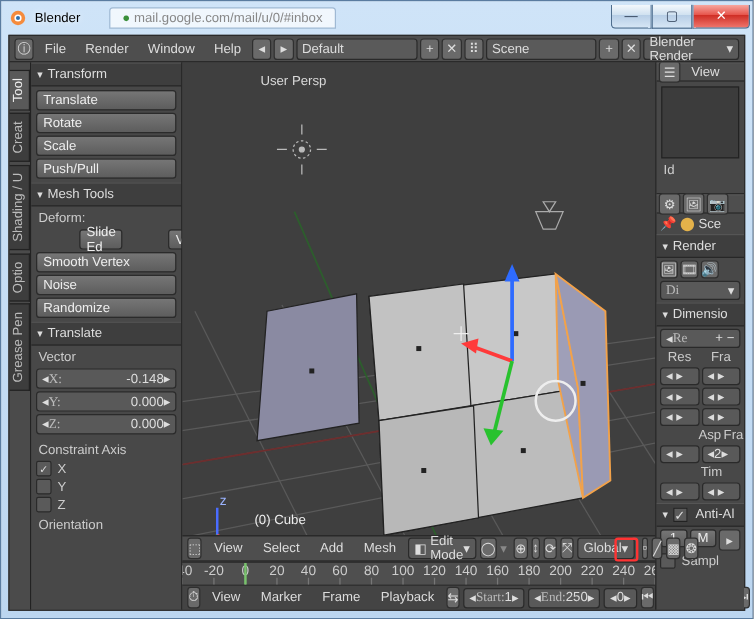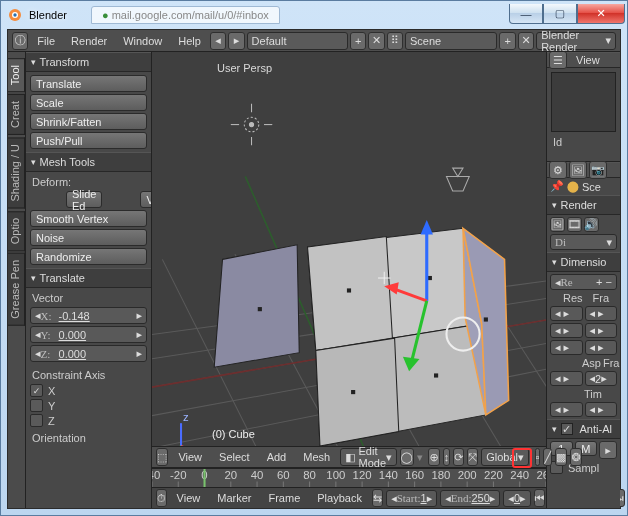--- a/index.html
+++ b/index.html
@@ -36,21 +36,21 @@
     .panel-hdr::before { content:"▾"; font-size:9px; }
     .panel-body { padding:3px 4px; display:flex; flex-direction:column; gap:2px; }
     .lbl { color:#ccc; padding:1px 2px; }
     .btn { height:17px; background:linear-gradient(#767676,#5d5d5d); border:1px solid #2b2b2b; border-radius:3px; color:#eee; padding:0 5px; display:flex; align-items:center; }
     .row-btns { display:flex; gap:2px; }
     .row-btns .btn { flex:1;margin-left:36px; }
 
     .numfield { height:17px; background:#595959; border:1px solid #2a2a2a; border-radius:3px; color:#ddd; display:flex; align-items:center; padding:0 4px; }
     .numfield .k { width:18px; color:#bbb;font-family:Liberation Serif, serif; }
     .numfield .triL { position:relative; }
-    .numfield .v { flex:1; text-align:left;text-decoration:underline; }
+    .numfield .v { flex:1; text-align:right; }
     .chk { display:flex; align-items:center; gap:5px; color:#ccc; }
     .chk .box { width:13px; height:13px; border:1px solid #2a2a2a; background:#5a5a5a; border-radius:2px; display:flex; align-items:center; justify-content:center; font-size:9px; color:#ddd; }
 
     
     .center { flex:1; display:flex; flex-direction:column; min-width:0; background:#3a3a3a; }
     .viewport { flex:1; position:relative; background:#3f3f3f; overflow:hidden; }
     .persp-label { position:absolute; left:20px; top:10px; color:#d9d9d9;margin-left:45px; }
     .objname { position:absolute; bottom:6px; left:60px; color:#eee; }
     .vp-svg { position:absolute; inset:0; }
 
@@ -142,22 +142,22 @@
         <div class="vtab">Optio</div>
         <div class="vtab">Grease Pen</div>
       </div>
 
       <div class="left">
         <div class="panel-hdr">
             <span>Transform</span>
           </div>
         <div class="panel-body">
           <div class="btn">Translate</div>
+          <div class="btn">Rotate</div>
           <div class="btn">Scale</div>
-          <div class="btn">Shrink/Fatten</div>
           <div class="btn">Push/Pull</div>
         </div>
 
         <div class="panel-hdr">
             <span>Mesh Tools</span>
           </div>
         <div class="panel-body">
           <div class="lbl">Deform:</div>
           <div class="row-btns">
             <div class="btn">Slide Ed</div>
@@ -429,21 +429,21 @@
         <div class="panel-hdr">
             <span>Dimensio</span>
           </div>
         <div class="small-panel">
           <div class="numfield" style="height:16px">
               <span>◂</span>
               <span class="k" style="width:auto">Re</span>
               <span style="margin-left:auto">+ −</span>
             </div>
           <div style="display:flex; gap:2px;">
-            <span style="flex:1;color:#ccc;text-align:right;">Res</span>
+            <span style="flex:1;color:#ccc;text-align:center;">Res</span>
             <span style="flex:1;color:#ccc;text-align:center;">Fra</span>
           </div>
           <div style="display:flex; gap:2px;">
               <div class="numfield" style="flex:1;height:15px">◂ ▸</div>
               <div class="numfield" style="flex:1;height:15px">◂ ▸</div>
             </div>
           <div style="display:flex; gap:2px;">
               <div class="numfield" style="flex:1;height:15px">◂ ▸</div>
               <div class="numfield" style="flex:1;height:15px">◂ ▸</div>
             </div>

